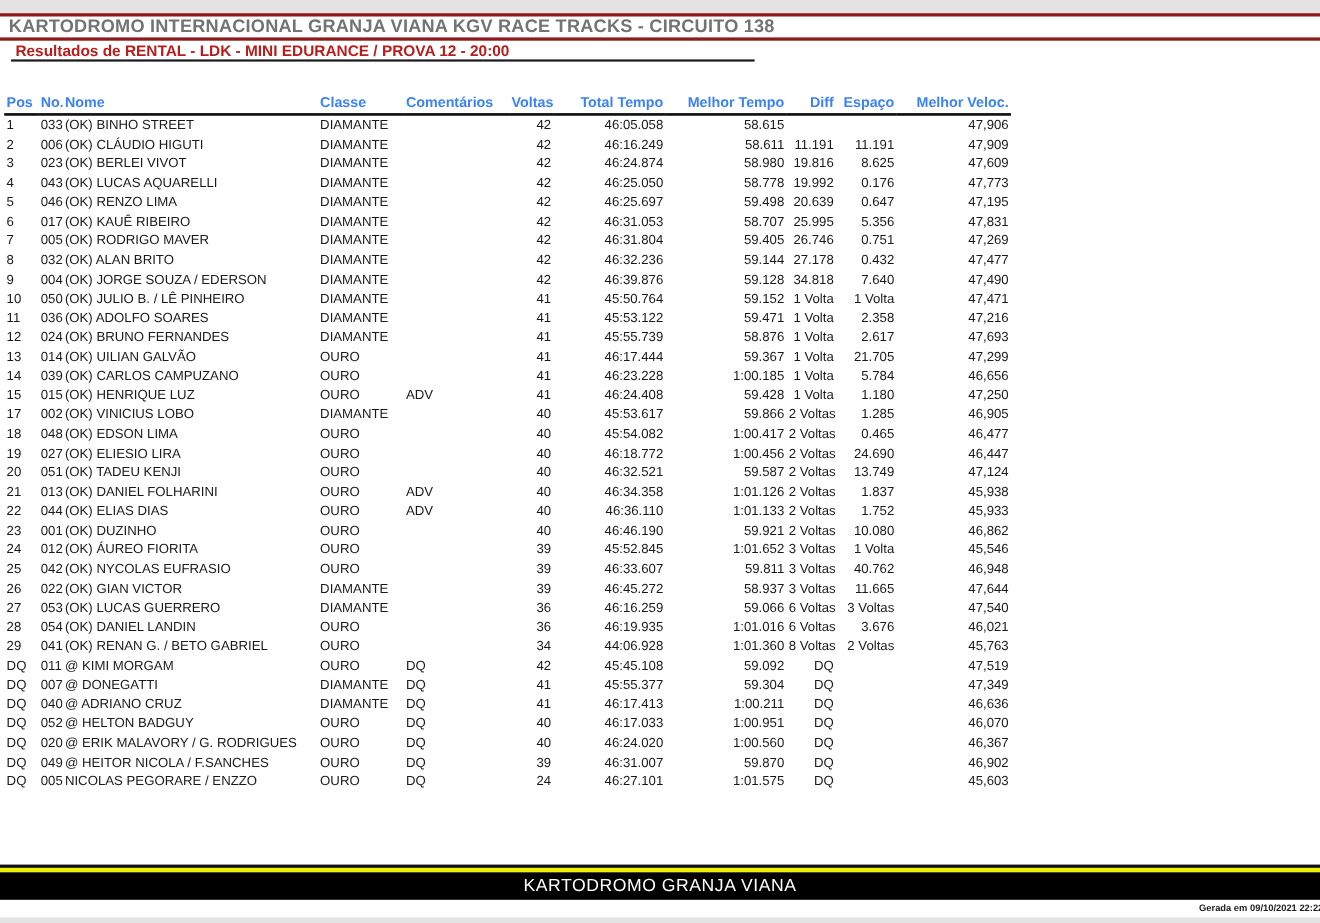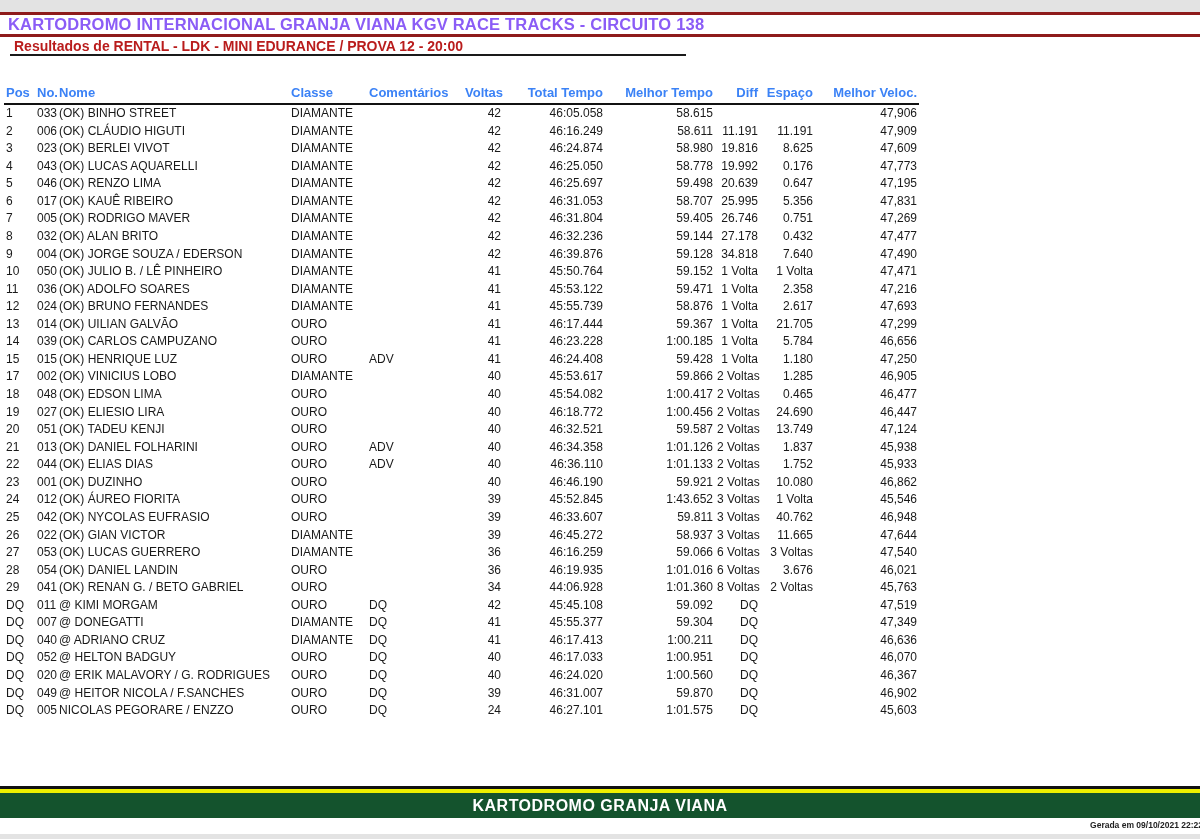--- a/index.html
+++ b/index.html
@@ -5,21 +5,21 @@
   html,body{margin:0;padding:0;background:#ffffff;}
   .page{
     position:relative;width:1200px;height:839px;background:#ffffff;
     font-family:"Liberation Sans",sans-serif;overflow:hidden;
   }
   .top-strip{position:absolute;left:0;top:0;width:1200px;height:12px;background:#e3e3e3;}
   .rule-red{position:absolute;left:0;width:1200px;height:3px;background:#8e1b1b;}
   .rule-red.r1{top:12px;}
   .rule-red.r2{top:34px;}
   .title{
-    position:absolute;left:8px;top:15px;font-size:16.5px;font-weight:bold;color:#8b5cf6;
+    position:absolute;left:8px;top:15px;font-size:16.5px;font-weight:bold;color:#737373;
     white-space:nowrap;letter-spacing:0.2px;
   }
   .subtitle{
     position:absolute;left:14px;top:38px;font-size:14px;font-weight:bold;color:#b91c1c;
     white-space:nowrap;
   }
   .rule-black{position:absolute;left:10px;top:54px;width:676px;height:2px;background:#1a1a1a;}
 
   table.results{
     position:absolute;left:4px;top:80px;border-collapse:collapse;table-layout:fixed;width:915px;
@@ -33,22 +33,22 @@
     padding:0 2px;white-space:nowrap;overflow:hidden;
   }
   .w-pos{width:31px}.w-no{width:22px}.w-nome{width:232px}.w-classe{width:78px}
   .w-comentarios{width:96px}.w-voltas{width:40px}.w-total_tempo{width:102px}
   .w-melhor_tempo{width:110px}.w-diff{width:45px}.w-espaco{width:55px}.w-melhor_veloc{width:104px}
   .a-left{text-align:left}.a-center{text-align:left}.a-right{text-align:right}
 
   .footer-line-black{position:absolute;left:0;top:786px;width:1200px;height:3px;background:#111;}
   .footer-line-yellow{position:absolute;left:0;top:789px;width:1200px;height:4px;background:#eef000;}
   .footer-bar{
-    position:absolute;left:0;top:793px;width:1200px;height:25px;background:#14532d;
-    color:#ffffff;font-weight:bold;font-size:16px;line-height:25px;text-align:center;
+    position:absolute;left:0;top:793px;width:1200px;height:25px;background:#000000;
+    color:#ffffff;font-weight:normal;font-size:16px;line-height:25px;text-align:center;
     letter-spacing:0.5px;
   }
   .generated{
     position:absolute;right:-3px;top:820px;font-size:8.5px;font-weight:bold;color:#222;
     white-space:nowrap;
   }
   .bottom-strip{position:absolute;left:0;top:834px;width:1200px;height:5px;background:#e3e3e3;}
 </style>
 </head>
 <body>
@@ -379,21 +379,21 @@
           <td class="a-right">46,862</td>
         </tr>
         <tr>
           <td class="a-left">24</td>
           <td class="a-left">012</td>
           <td class="a-left">(OK) ÁUREO FIORITA</td>
           <td class="a-left">OURO</td>
           <td class="a-left"></td>
           <td class="a-right">39</td>
           <td class="a-right">45:52.845</td>
-          <td class="a-right">1:43.652</td>
+          <td class="a-right">1:01.652</td>
           <td class="a-right">3 Voltas</td>
           <td class="a-right">1 Volta</td>
           <td class="a-right">45,546</td>
         </tr>
         <tr>
           <td class="a-left">25</td>
           <td class="a-left">042</td>
           <td class="a-left">(OK) NYCOLAS EUFRASIO</td>
           <td class="a-left">OURO</td>
           <td class="a-left"></td>

